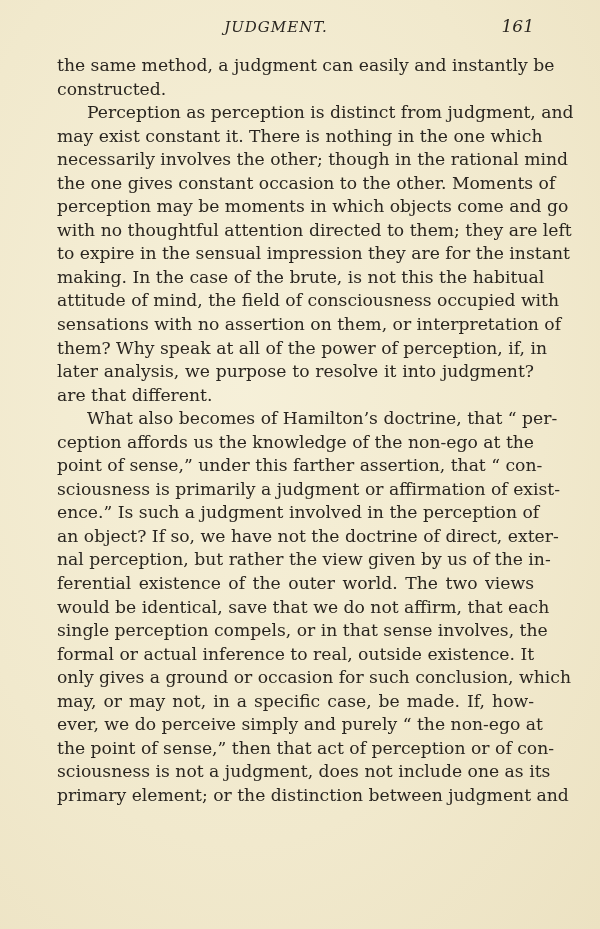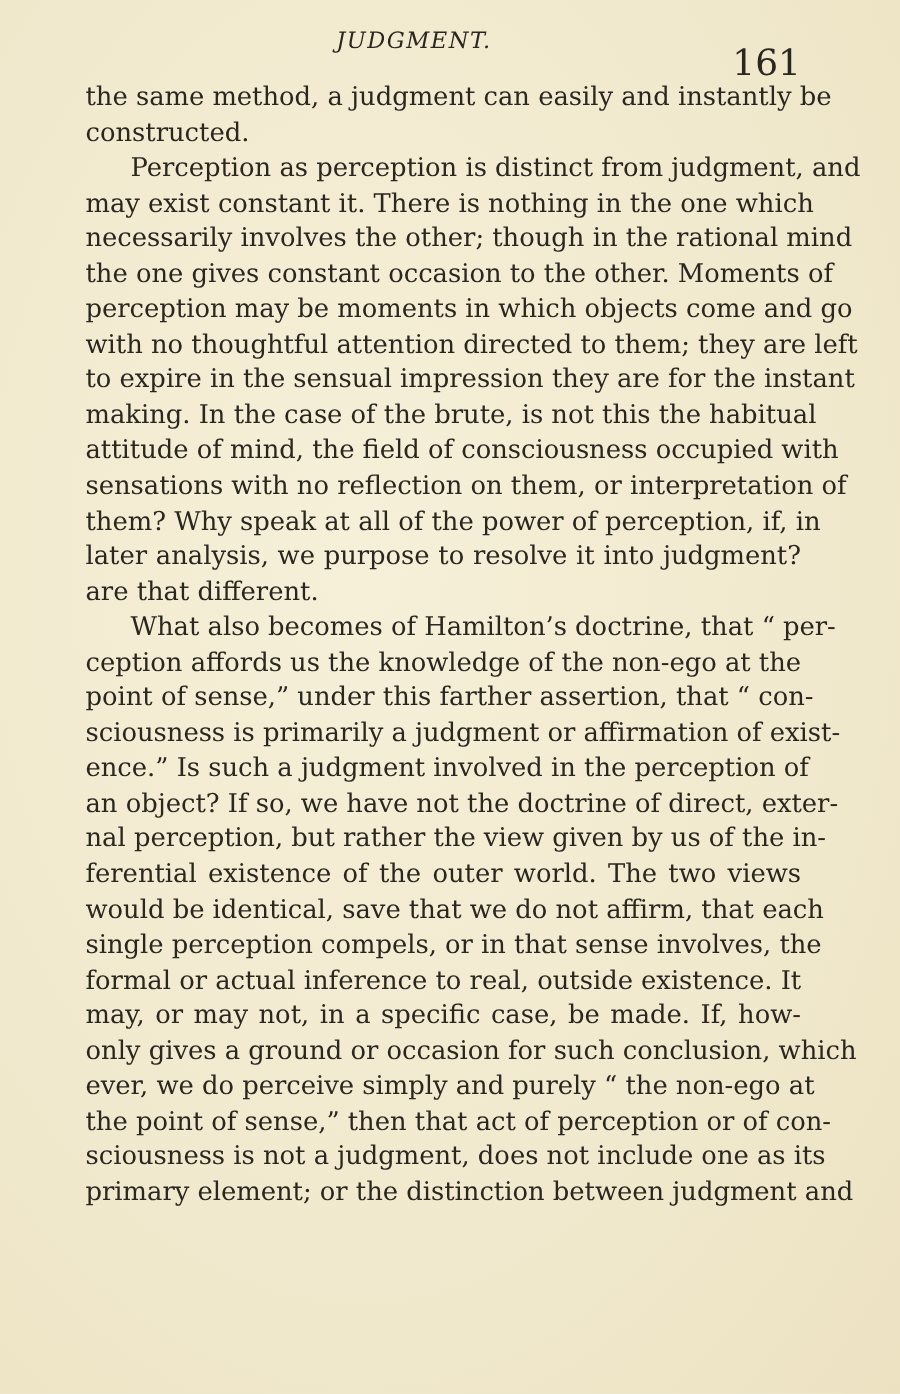--- a/index.html
+++ b/index.html
@@ -29,22 +29,23 @@
       right: 0;
       text-align: center;
       font-style: italic;
       font-size: 15px;
       letter-spacing: 1px;
       top: 2px;
     }
     .page-number {
       position: absolute;
       right: 0;
-      top: 12px;
-      font-size: 24px;
+      top: 0;
+      font-size: 17px;
+      font-style: italic;
     }
     .body-text {
       position: absolute;
       top: 54px;
       left: 18px;
       width: 516px;
       font-size: 17.2px;
       line-height: 23.55px;
     }
     .line {
@@ -81,38 +82,38 @@
   <div>
     <span class="line indent">Perception as perception is distinct from judgment, and</span>
     <span class="line">may exist constant it. There is nothing in the one which</span>
     <span class="line">necessarily involves the other; though in the rational mind</span>
     <span class="line">the one gives constant occasion to the other. Moments of</span>
     <span class="line">perception may be moments in which objects come and go</span>
     <span class="line">with no thoughtful attention directed to them; they are left</span>
     <span class="line">to expire in the sensual impression they are for the instant</span>
     <span class="line">making. In the case of the brute, is not this the habitual</span>
     <span class="line">attitude of mind, the field of consciousness occupied with</span>
-    <span class="line">sensations with no reflection on them, or interpretation of</span>
+    <span class="line">sensations with no assertion on them, or interpretation of</span>
     <span class="line">them? Why speak at all of the power of perception, if, in</span>
     <span class="line">later analysis, we purpose to resolve it into judgment?</span>
     <span class="line last">are that different.</span>
   </div>
 
   <div>
     <span class="line indent">What also becomes of Hamilton’s doctrine, that “ per-</span>
     <span class="line">ception affords us the knowledge of the non-ego at the</span>
     <span class="line">point of sense,” under this farther assertion, that “ con-</span>
     <span class="line">sciousness is primarily a judgment or affirmation of exist-</span>
     <span class="line">ence.” Is such a judgment involved in the perception of</span>
     <span class="line">an object? If so, we have not the doctrine of direct, exter-</span>
     <span class="line">nal perception, but rather the view given by us of the in-</span>
     <span class="line">ferential existence of the outer world. The two views</span>
     <span class="line">would be identical, save that we do not affirm, that each</span>
     <span class="line">single perception compels, or in that sense involves, the</span>
     <span class="line">formal or actual inference to real, outside existence. It</span>
+    <span class="line">only gives a ground or occasion for such conclusion, which</span>
     <span class="line">may, or may not, in a specific case, be made. If, how-</span>
-    <span class="line">only gives a ground or occasion for such conclusion, which</span>
     <span class="line">ever, we do perceive simply and purely “ the non-ego at</span>
     <span class="line">the point of sense,” then that act of perception or of con-</span>
     <span class="line">sciousness is not a judgment, does not include one as its</span>
     <span class="line">primary element; or the distinction between judgment and</span>
   </div>
 </div>
 
 </body></html>

